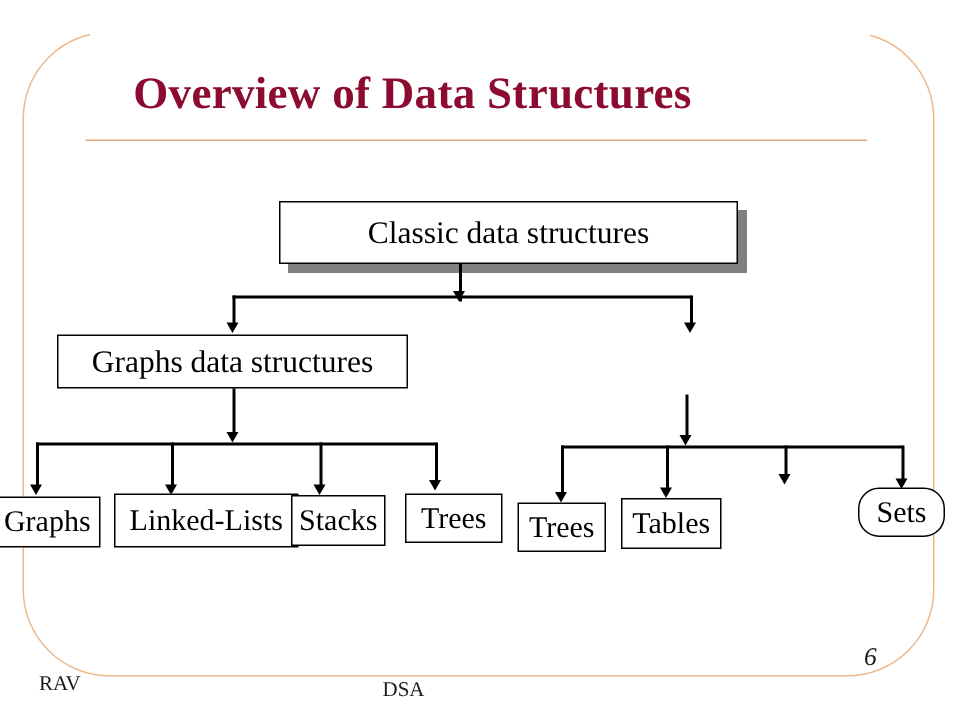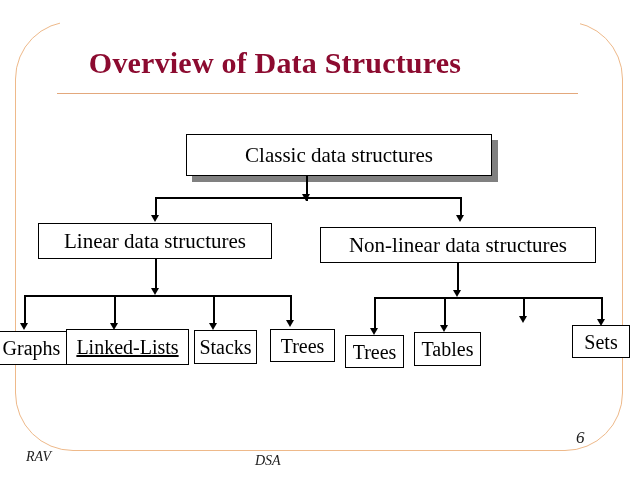--- a/index.html
+++ b/index.html
@@ -114,21 +114,20 @@
     height: 0;
     border-left: 4.5px solid transparent;
     border-right: 4.5px solid transparent;
     border-top: 7px solid #000000;
   }
 
   
   .footer-text {
     position: absolute;
     font-family: "Liberation Serif", serif;
-    font-style: italic;
     font-size: 14px;
     color: #1a1a1a;
     white-space: nowrap;
   }
   .footer-left  { left: 26px;  top: 449px; }
   .footer-center{ left: 255px; top: 453px; }
   .page-number {
     position: absolute;
     left: 576px;
     top: 428px;
@@ -159,26 +158,23 @@
   <div class="vline" style="left:155px; top:197px; height:20px;"></div>
   <div class="arrow" style="left:151px; top:215px;"></div>
 
   <div class="vline" style="left:306px; top:189px; height:12px;"></div>
   <div class="arrow" style="left:302px; top:194px;"></div>
 
   <div class="vline" style="left:460px; top:197px; height:20px;"></div>
   <div class="arrow" style="left:456px; top:215px;"></div>
 
   <div class="node level2" style="left:38px; top:223px; width:234px; height:36px;">
-    <span>Linear data structures</span>
-  </div>
-
-  <div class="node level2" style="left:320px; top:227px; width:276px; height:36px;">
-    <span>Non-linear data structures</span>
-  </div>
+    <span>Graphs data structures</span>
+  </div>
+
 
   <div class="vline" style="left:155px; top:259px; height:32px;"></div>
   <div class="arrow" style="left:151px; top:288px;"></div>
   <div class="hline" style="left:24px; top:295px; width:267px;"></div>
 
   <div class="vline" style="left:24px; top:295px; height:30px;"></div>
   <div class="arrow" style="left:20px; top:323px;"></div>
 
   <div class="vline" style="left:114px; top:295px; height:30px;"></div>
   <div class="arrow" style="left:110px; top:323px;"></div>
@@ -202,42 +198,42 @@
   <div class="vline" style="left:523px; top:297px; height:21px;"></div>
   <div class="arrow" style="left:519px; top:316px;"></div>
 
   <div class="vline" style="left:601px; top:297px; height:24px;"></div>
   <div class="arrow" style="left:597px; top:319px;"></div>
 
   <div class="node leaf" style="left:-4px; top:331px; width:71px; height:34px;">
     <span>Graphs</span>
   </div>
 
-  <div class="node leaf" style="left:66px; top:329px; width:123px; height:36px;text-decoration:underline;">
+  <div class="node leaf" style="left:76px; top:329px; width:123px; height:36px;">
     <span>Linked-Lists</span>
   </div>
 
   <div class="node leaf" style="left:194px; top:330px; width:63px; height:34px;">
     <span>Stacks</span>
   </div>
 
   <div class="node leaf" style="left:270px; top:329px; width:65px; height:33px;">
     <span>Trees</span>
   </div>
 
   <div class="node leaf" style="left:345px; top:335px; width:59px; height:33px;">
     <span>Trees</span>
   </div>
 
   <div class="node leaf" style="left:414px; top:332px; width:67px; height:34px;">
     <span>Tables</span>
   </div>
 
 
-  <div class="node leaf" style="left:572px; top:325px; width:58px; height:33px;">
+  <div class="node leaf" style="left:572px; top:325px; width:58px; height:33px;border-radius:14px;">
     <span>Sets</span>
   </div>
 
   <div class="page-number">6</div>
   <div class="footer-text footer-left">RAV</div>
   <div class="footer-text footer-center">DSA</div>
 
 </div>
 
 </body></html>

